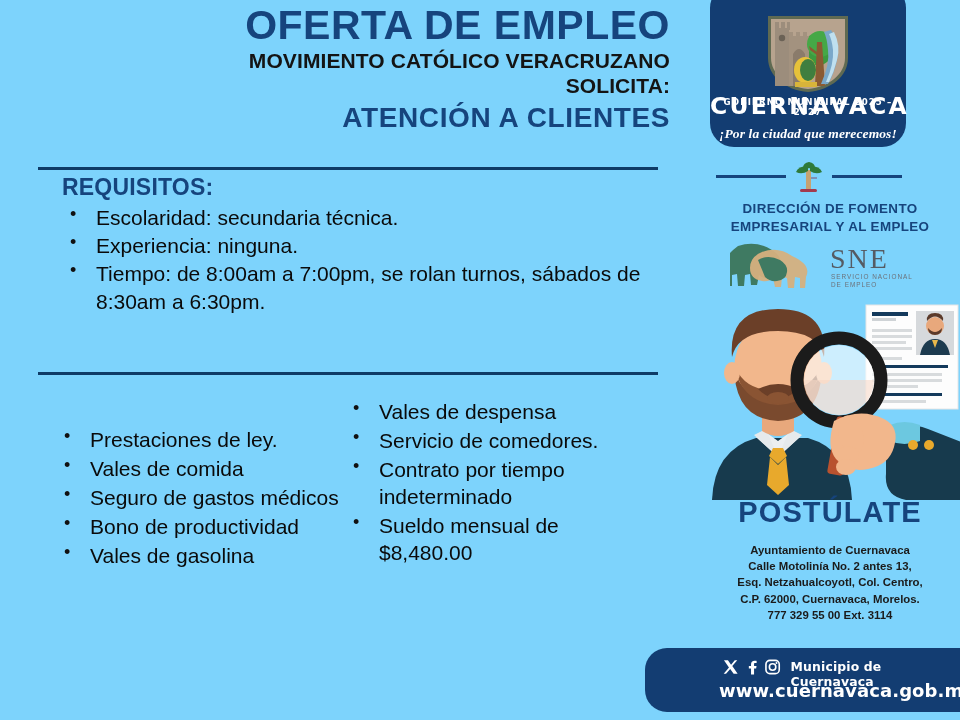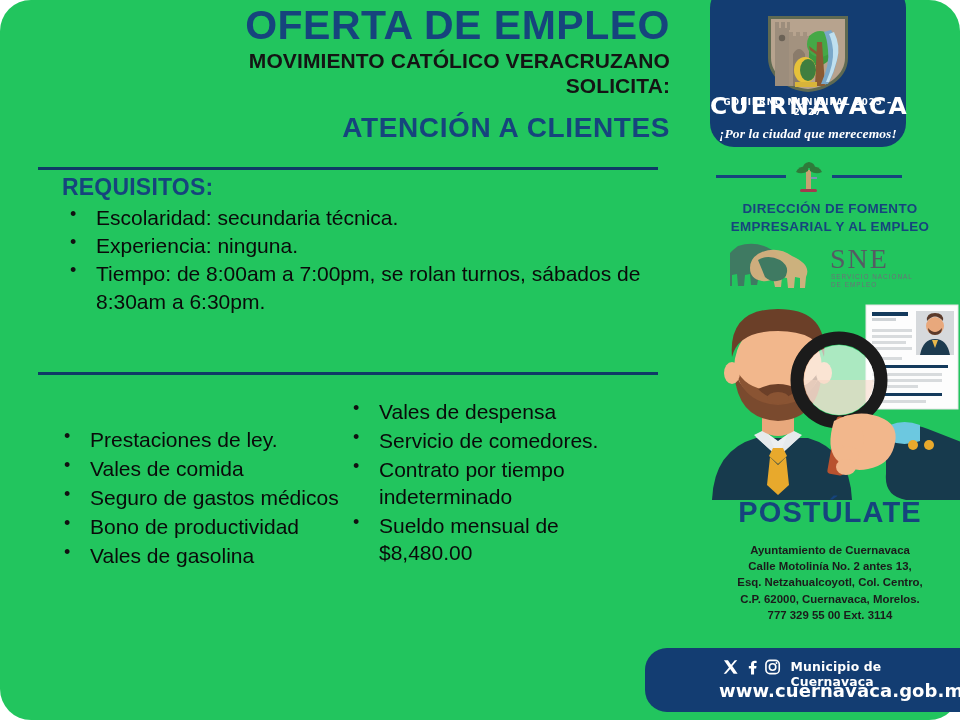--- a/index.html
+++ b/index.html
@@ -1,41 +1,41 @@
 <!DOCTYPE html>
 <html><head>
 <meta charset="utf-8">
 <style>
   html,body{margin:0;padding:0;}
   body{
     width:960px;height:720px;overflow:hidden;background:#ffffff;
     font-family:"Liberation Sans","DejaVu Sans",sans-serif;
     -webkit-font-smoothing:antialiased;
   }
-  .poster{position:relative;width:960px;height:720px;background:#22c55e;border-radius:31px;}
+  .poster{position:relative;width:960px;height:720px;background:#7dd3fc;}
 
   
   .main{position:absolute;left:0;top:0;width:700px;height:720px;}
 
   .headline-block{position:absolute;left:30px;top:4px;width:640px;text-align:right;}
   .h-title{
     font-size:41px;font-weight:bold;color:#16447D;letter-spacing:.5px;
     line-height:1.05;white-space:nowrap;
   }
   .h-sub{
     font-size:21px;font-weight:bold;color:#141414;letter-spacing:.1px;
     line-height:1.18;margin-top:2px;white-space:nowrap;
   }
   .h-sub2{
     font-size:21px;font-weight:bold;color:#141414;letter-spacing:.1px;
     line-height:1.18;white-space:nowrap;
   }
   .h-role{
     font-size:28px;font-weight:bold;color:#16447D;letter-spacing:.6px;
-    line-height:1.18;margin-top:12px;white-space:nowrap;
+    line-height:1.18;margin-top:2px;white-space:nowrap;
   }
 
   .rule{position:absolute;background:#0F3B66;height:3px;}
   .rule-1{left:38px;top:167px;width:620px;}
   .rule-2{left:38px;top:372px;width:620px;}
 
   
   .req-block{position:absolute;left:62px;top:173px;width:610px;}
   .sec-head{font-size:23px;font-weight:bold;color:#16447D;letter-spacing:.2px;line-height:1.25;}
   ul.bul{list-style:none;margin:2px 0 0 0;padding:0;}

